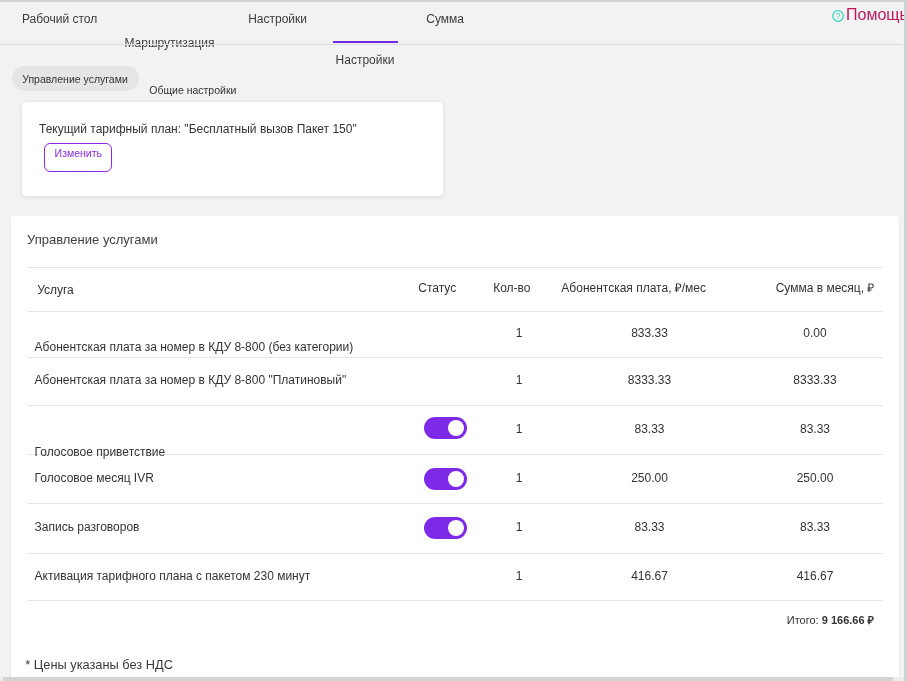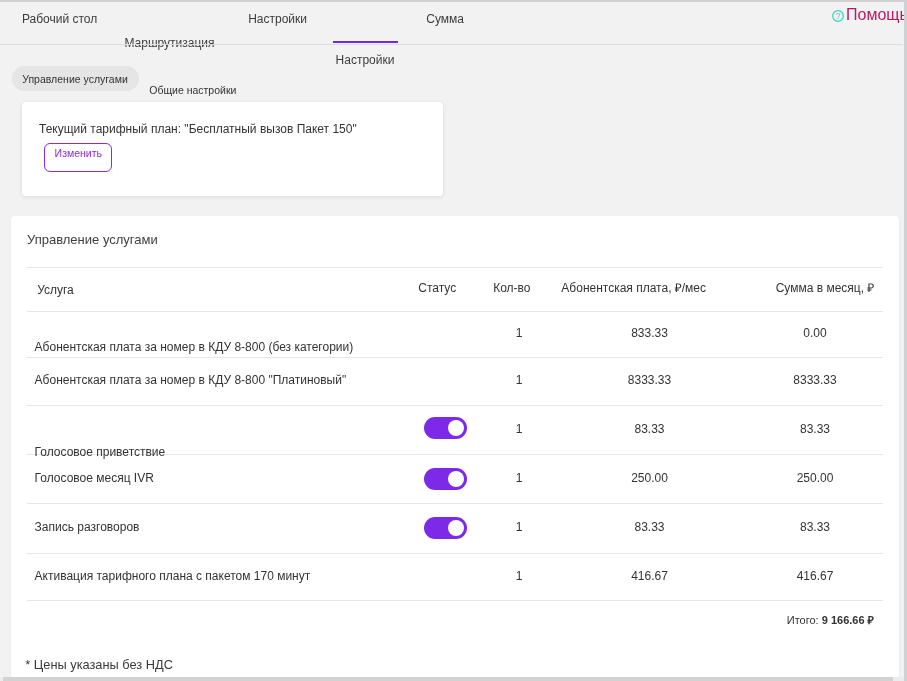--- a/index.html
+++ b/index.html
@@ -82,21 +82,21 @@
   <div class="abs cell ctr" style="left:519px;top:471.7px;">1</div>
   <div class="abs cell ctr" style="left:649.5px;top:471.7px;">250.00</div>
   <div class="abs cell ctr" style="left:815px;top:471.7px;">250.00</div>
 
   <div class="abs cell" style="left:34.6px;top:521.4px;">Запись разговоров</div>
   <div class="toggle" style="top:517px;"></div>
   <div class="abs cell ctr" style="left:519px;top:521.4px;">1</div>
   <div class="abs cell ctr" style="left:649.5px;top:521.4px;">83.33</div>
   <div class="abs cell ctr" style="left:815px;top:521.4px;">83.33</div>
 
-  <div class="abs cell" style="left:34.6px;top:569.7px;">Активация тарифного плана с пакетом 170 минут</div>
+  <div class="abs cell" style="left:34.6px;top:569.7px;">Активация тарифного плана с пакетом 230 минут</div>
   <div class="abs cell ctr" style="left:519px;top:569.7px;">1</div>
   <div class="abs cell ctr" style="left:649.5px;top:569.7px;">416.67</div>
   <div class="abs cell ctr" style="left:815px;top:569.7px;">416.67</div>
 
   <div class="abs" style="right:33px;top:615.4px;font-size:11px;line-height:11px;color:#333;white-space:nowrap;">Итого: <b>9 166.66 ₽</b></div>
 
   <div class="abs" style="left:25.3px;top:658.6px;font-size:12.8px;line-height:12.8px;color:#3a3a3a;white-space:nowrap;">* Цены указаны без НДС</div>
 
   <div class="abs" style="left:0;top:677px;width:907px;height:4px;background:#ececec;"></div>
   <div class="abs" style="left:3px;top:677px;width:890px;height:4px;background:#d2d2d2;"></div>

